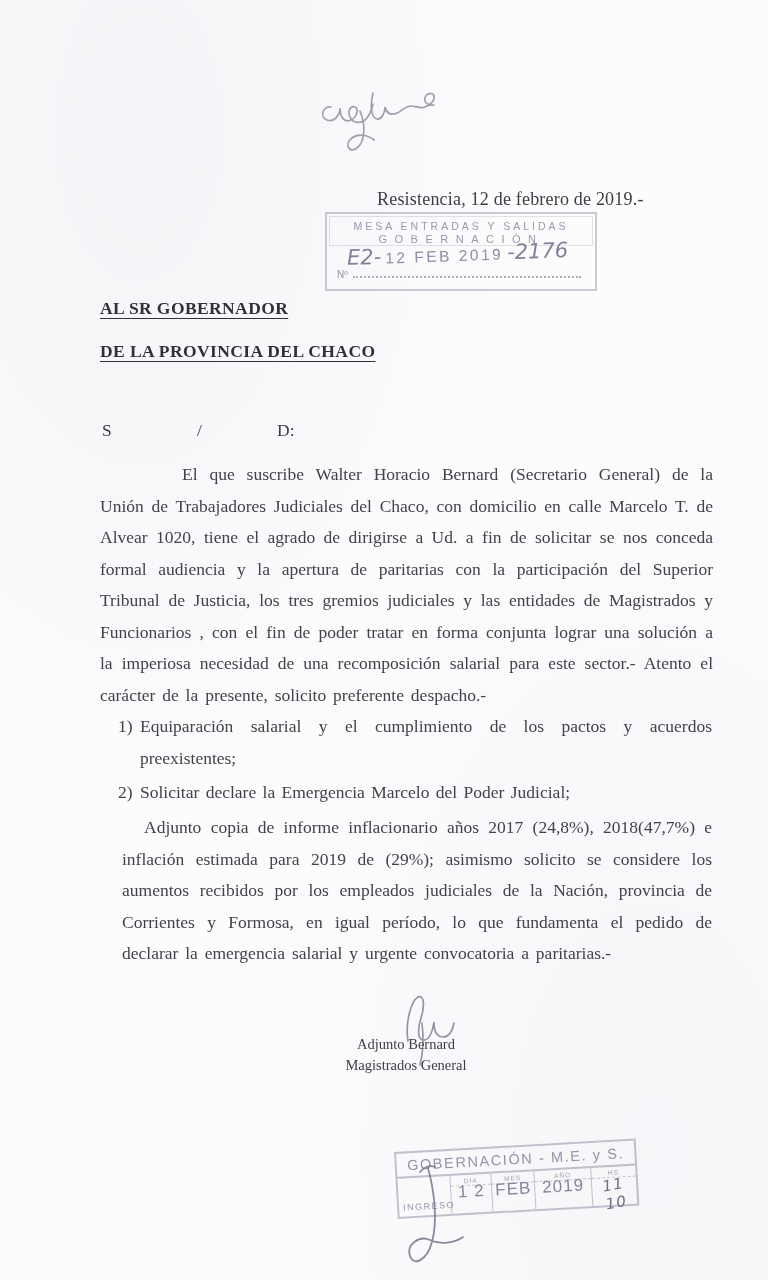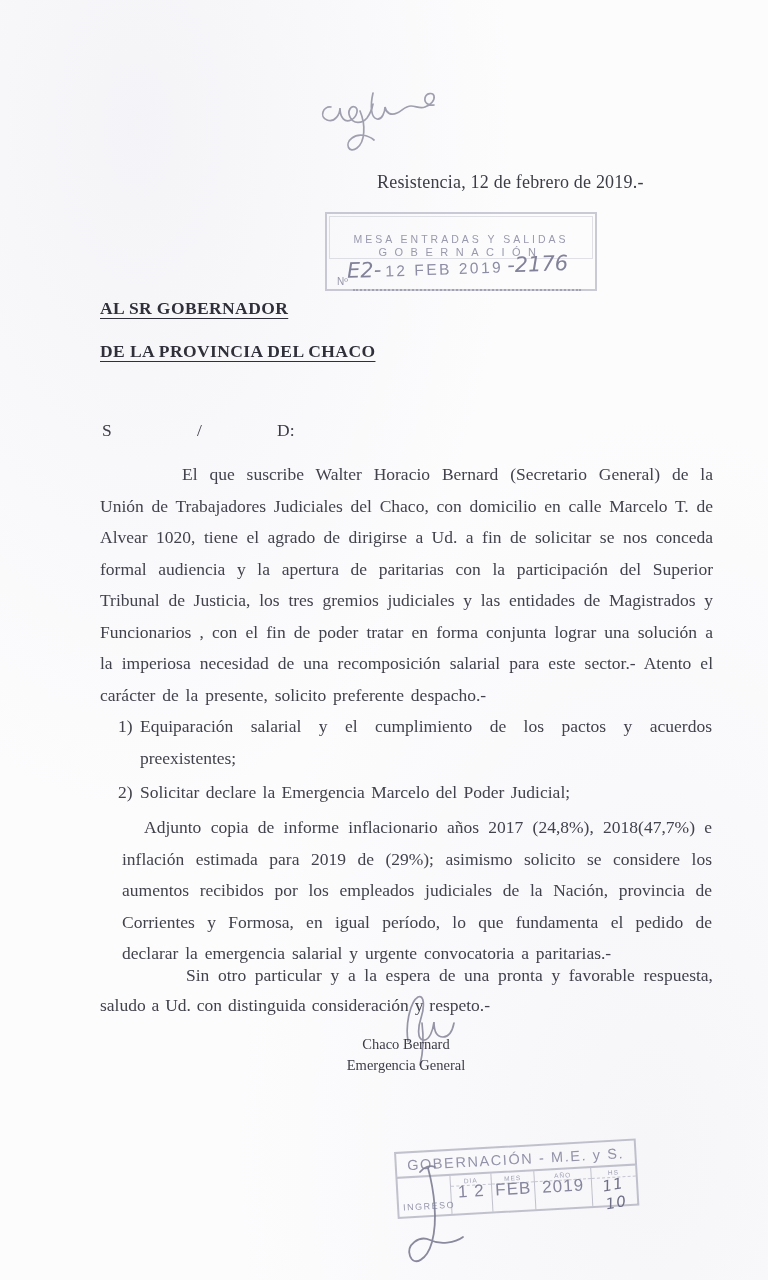--- a/index.html
+++ b/index.html
@@ -7,21 +7,21 @@
     position:relative;width:768px;height:1280px;margin:0 auto;overflow:hidden;
     background:
       radial-gradient(ellipse at 18% 10%, rgba(226,226,236,.30), transparent 42%),
       radial-gradient(ellipse at 85% 90%, rgba(228,228,238,.25), transparent 45%),
       #fcfcfd;
     font-family:"Liberation Serif", serif;
     color:#42424c;
   }
   .abs{position:absolute;}
   
-  .dateline{font-size:18px;letter-spacing:.2px;color:#3c3c46;}
+  .dateline{font-size:18px;letter-spacing:.2px;color:#3c3c46;margin-top:17px;}
   .addr{font-size:17.5px;font-weight:bold;color:#30303a;letter-spacing:.4px;
         text-decoration:underline;text-underline-offset:4px;}
   .sd{font-size:17.5px;color:#3c3c46;}
   .body-par{font-size:17.5px;line-height:31.5px;text-align:justify;
             word-spacing:2.5px;color:#42424c;}
   .indent80{text-indent:82px;}
   .indent22{text-indent:22px;}
   .list{font-size:17.5px;line-height:31.5px;color:#42424c;}
   .list-item{display:flex;align-items:flex-start;}
   .list-item + .list-item{margin-top:3px;}
@@ -30,28 +30,28 @@
   .closing{font-size:17.5px;line-height:29.5px;text-align:justify;
            word-spacing:1.5px;text-indent:86px;color:#42424c;}
   .sigblock{text-align:center;font-size:14.5px;line-height:20.5px;color:#3c3c46;}
   
   .stamp{color:#9a9aae;}
   .entry-stamp{
     left:325px;top:212px;width:272px;height:79px;
     border:2px solid rgba(152,152,174,.50);
     box-sizing:border-box;background:rgba(255,255,255,.0);
   }
-  .entry-head{border:1px solid rgba(152,152,174,.28);margin:2px;padding-top:16px;}
+  .entry-head{border:1px solid rgba(152,152,174,.28);margin:2px;padding-top:3px;}
   .entry-l1{font-family:"Liberation Sans",sans-serif;font-size:10.5px;
             letter-spacing:3px;text-align:center;color:rgba(148,148,170,.95);}
   .entry-l2{font-family:"Liberation Sans",sans-serif;font-size:11px;
             letter-spacing:7.5px;text-align:center;color:rgba(148,148,170,.95);
             margin-top:1px;}
   .entry-numrow{position:relative;height:34px;margin:2px 10px 0 10px;}
-  .entry-no{position:absolute;left:0;bottom:8px;font-family:"Liberation Sans",sans-serif;
+  .entry-no{position:absolute;left:0;bottom:2px;font-family:"Liberation Sans",sans-serif;
             font-size:10px;color:rgba(140,140,162,.9);}
   .entry-dots{position:absolute;left:16px;right:4px;bottom:4px;
               border-bottom:2px dotted rgba(148,148,170,.75);height:0;}
   .entry-hw{position:absolute;left:10px;top:-6px;white-space:nowrap;
             transform:rotate(-2deg);color:#81819a;}
   .hw{font-family:"DejaVu Sans",sans-serif;font-style:italic;}
   .entry-hw .hw-big{font-size:21px;}
   .entry-hw .stamped{font-family:"Liberation Sans",sans-serif;font-size:15.5px;
                      letter-spacing:2.5px;color:#8d8da6;}
   
@@ -123,32 +123,31 @@
       <span class="list-text">Equiparación salarial y el cumplimiento de los pactos y acuerdos preexistentes;</span>
     </div>
     <div class="list-item">
       <span class="list-num">2)</span>
       <span class="list-text">Solicitar declare la Emergencia Marcelo del Poder Judicial;</span>
     </div>
   </div>
 
   <div class="abs body-par indent22" style="left:122px;top:812px;width:590px">Adjunto copia de informe inflacionario años 2017 (24,8%), 2018(47,7%) e inflación estimada para 2019 de (29%); asimismo solicito se considere los aumentos recibidos por  los empleados judiciales de la Nación, provincia de Corrientes y Formosa, en igual período, lo que fundamenta el pedido de declarar la emergencia salarial y urgente convocatoria a paritarias.-</div>
 
-  <div class="abs closing" style="left:100px;top:961px;width:613px">Sin otro particular y a la espera de una pronta y favorable respuesta, saludo a Ud. con distinguida consideración y respeto.-</div>
 
   <svg class="abs scribble" style="left:388px;top:985px" width="80" height="80">
     <g fill="none" stroke="#8b8b9e" stroke-width="1.7" stroke-linecap="round" opacity=".9">
       <path d="M20,56 c-3,-18 3,-40 10,-44 c6,-3 7,9 3,21 c-3,9 -4,21 2,22 c7,1 10,-11 11,-18 c0,9 3,15 9,15 c7,0 10,-9 11,-14"></path>
       <path d="M34,38 c2,16 1,30 -2,42"></path>
     </g>
   </svg>
 
   <div class="abs sigblock" style="left:300px;top:1034px;width:212px">
-    <div>Chaco Bernard</div>
-    <div>Emergencia General</div>
+    <div>Adjunto Bernard</div>
+    <div>Magistrados General</div>
   </div>
 
   <div class="abs ingress-stamp">
     <div class="ingress-title">GOBERNACIÓN - M.E. y S.</div>
     <div class="ingress-row">
       <div class="ingress-label">INGRESO</div>
       <div class="ingress-col" style="flex:0 0 40px">
         <div class="hdr">DIA</div>
         <div class="val">1 2</div>
       </div>

